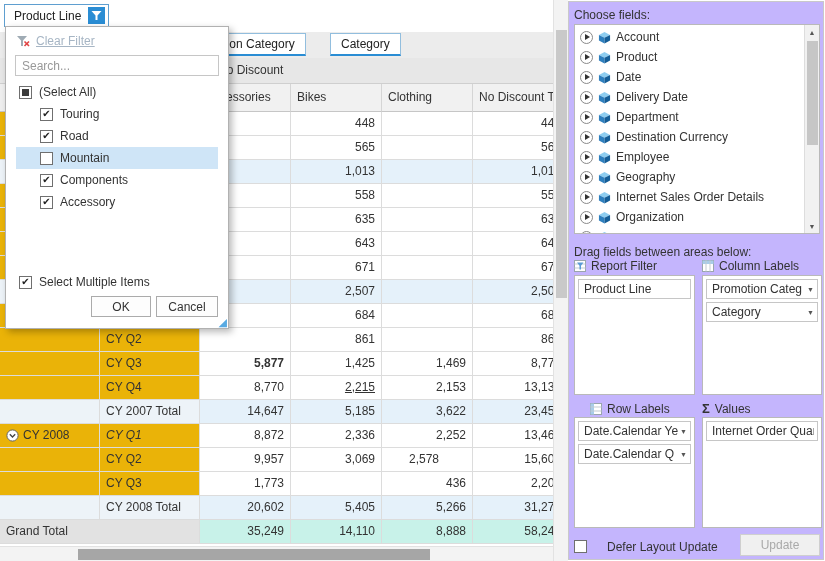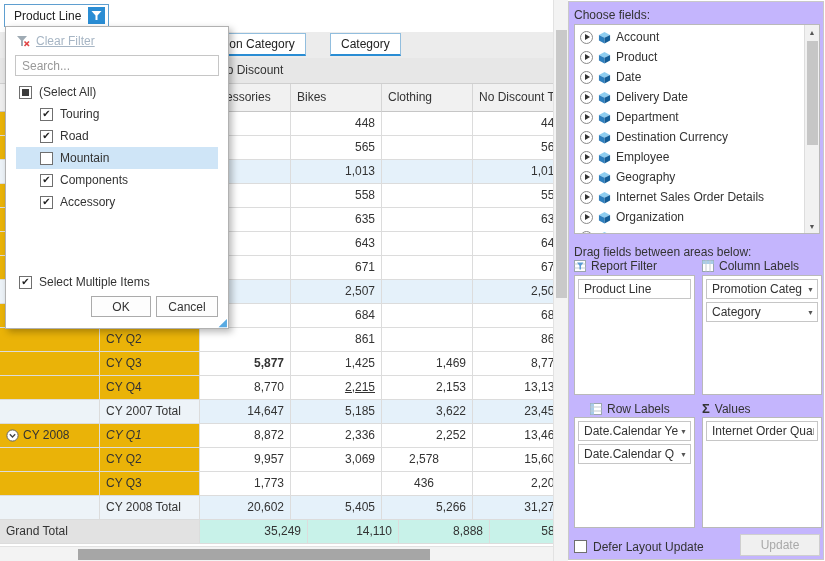--- a/index.html
+++ b/index.html
@@ -88,21 +88,21 @@
   #v-head{left:133px;top:399px}
   .area-box{position:absolute;border:1px solid #b9b9b9;background:#fff;overflow:hidden}
   #rf-box{left:5px;top:273px;width:121px;height:120px}
   #cl-box{left:133px;top:273px;width:120px;height:120px}
   #rl-box{left:5px;top:415px;width:121px;height:111px}
   #v-box{left:133px;top:415px;width:120px;height:111px}
   .fitem{margin:3px 3px 0;height:20px;border:1px solid #c6c6c6;display:flex;align-items:center;padding:0 3px 0 5px;background:#fff}
   .fitem-label{flex:1;overflow:hidden;white-space:nowrap}
   .dd{font-size:7px;color:#555;flex:none}
   .sigma{font-weight:bold;font-size:13px}
-  #defer-row{position:absolute;left:5px;top:538px;display:flex;align-items:flex-start;gap:6px}
+  #defer-row{position:absolute;left:5px;top:538px;display:flex;align-items:flex-start;gap:20px}
   #update-btn{position:absolute;left:171px;top:532px;width:80px;height:22px;background:#f0f0f0;border:1px solid #cfcfcf;
     color:#a9a9a9;font:12px "Liberation Sans",sans-serif}
 </style>
 </head>
 <body>
 
 <div id="app">
 
   <div id="pivot-clip">
     <div id="topbar">
@@ -262,34 +262,34 @@
           <div class="cell v data" style="width: 91px;">9,957</div>
           <div class="cell v data" style="width: 91px;">3,069</div>
           <div class="cell v data" style="width: 91px; text-align: center;">2,578</div>
           <div class="cell v data" style="width: 95px;">15,604</div>
         </div>
         <div class="prow">
           <div class="cell rh l1" style="width: 100px;"></div>
           <div class="cell rh" style="width: 100px;">CY Q3</div>
           <div class="cell v data" style="width: 91px;">1,773</div>
           <div class="cell v data" style="width: 91px;"></div>
-          <div class="cell v data" style="width: 91px; text-align: center;">436</div>
+          <div class="cell v data" style="width: 91px;">436</div>
           <div class="cell v data" style="width: 95px;">2,209</div>
         </div>
         <div class="prow">
           <div class="cell rh l1 stl" style="width: 100px;"></div>
           <div class="cell rh stl" style="width: 100px;">CY 2008 Total</div>
           <div class="cell v subtotal" style="width: 91px;">20,602</div>
           <div class="cell v subtotal" style="width: 91px;">5,405</div>
           <div class="cell v subtotal" style="width: 91px;">5,266</div>
           <div class="cell v subtotal" style="width: 95px;">31,273</div>
         </div>
         <div class="prow">
           <div class="cell rh gtl" style="width: 200px;">Grand Total</div>
-          <div class="cell v grand" style="width: 108px; padding-left: 36px;">35,249</div>
+          <div class="cell v grand" style="width: 91px; padding-left: 36px;">35,249</div>
           <div class="cell v grand" style="width: 91px;">14,110</div>
           <div class="cell v grand" style="width: 91px;">8,888</div>
           <div class="cell v grand" style="width: 95px;">58,247</div>
         </div>
       </div>
   </div>
 
   <div id="pivot-vscroll">
     <div class="thumb"></div>
   </div>

